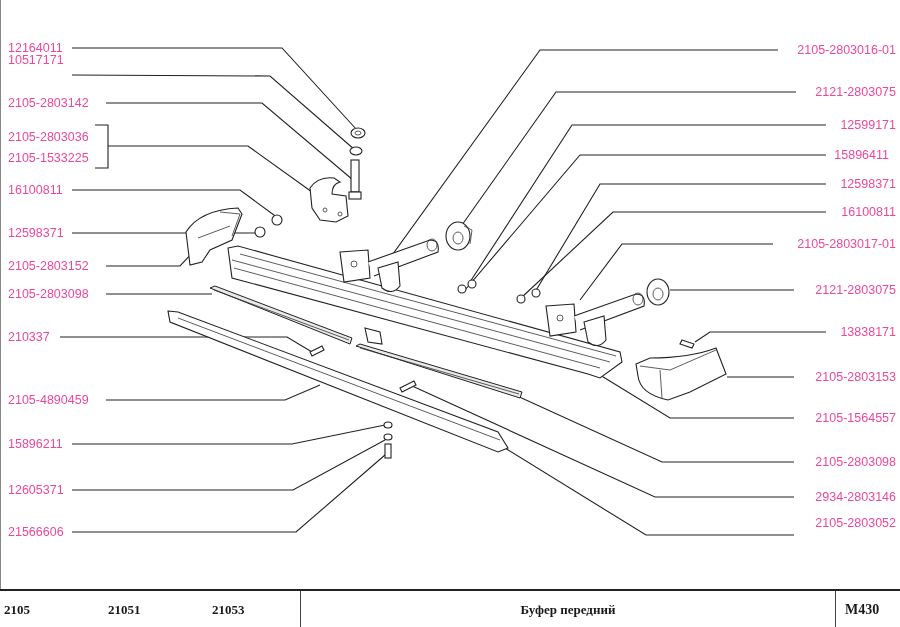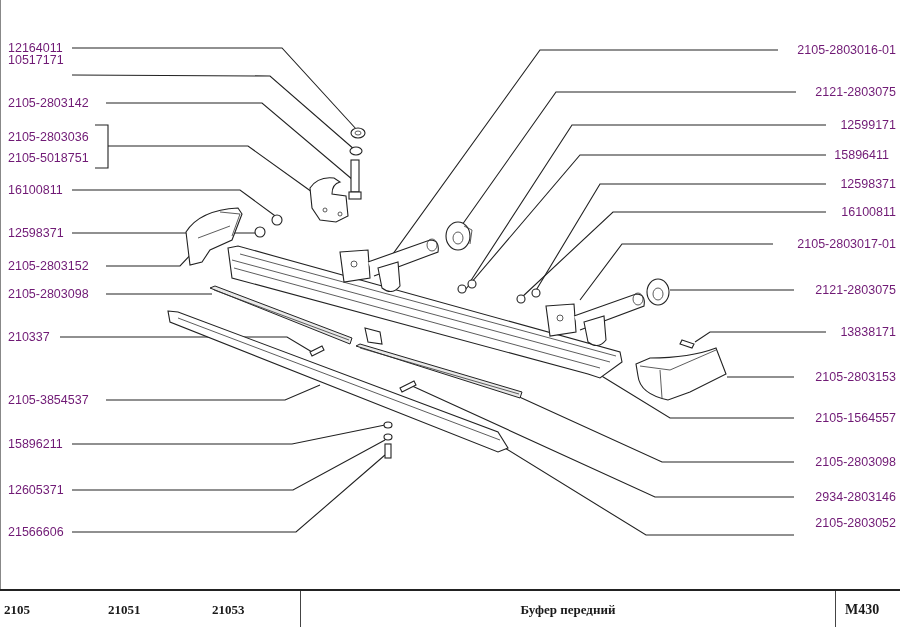--- a/index.html
+++ b/index.html
@@ -1,18 +1,18 @@
 <!DOCTYPE html>
 <html><head>
 <meta charset="utf-8">
 <style>
   html, body { margin:0; padding:0; background:#fff; }
   body { width:900px; height:627px; position:relative; overflow:hidden; font-family:"Liberation Sans", sans-serif; color:#1a1a1a; }
   #sheet { position:absolute; left:0; top:0; width:900px; height:627px; }
-  .lbl { position:absolute; font-size:12.5px; line-height:14px; white-space:nowrap; color:#701a75; }
+  .lbl { position:absolute; font-size:12.5px; line-height:14px; white-space:nowrap; color:#ec4899; }
   .lbl.r { text-align:left; }
   svg#diagram { position:absolute; left:0; top:0; }
   .leader { stroke:#222; stroke-width:1.1; fill:none; }
   .part { stroke:#222; stroke-width:1.1; fill:#fff; }
   .part-shade { stroke:#222; stroke-width:1; fill:#e9e9e9; }
   .detail { stroke:#333; stroke-width:0.8; fill:none; }
   #footer { position:absolute; left:0; top:589px; width:900px; height:38px; border-top:2px solid #222; font-family:"Liberation Serif", serif; font-weight:bold; font-size:13px; }
   #footer .cell { position:absolute; top:0; height:38px; display:flex; align-items:center; }
   #footer .div { position:absolute; top:0; width:1px; height:38px; background:#444; }
   #left-edge { position:absolute; left:0; top:0; width:1px; height:589px; background:#888; }
@@ -182,27 +182,27 @@
       <path class="part" d="M636,364 L650,358 Q690,358 716,348 L726,374 L690,392 L668,400 Q640,394 638,376 Z"></path>
       <path class="detail" d="M640,366 L670,370 L716,350"></path>
       <path class="detail" d="M660,370 L662,398"></path>
     </g>
   </svg>
 
   <span class="lbl" style="left:8px;top:41px">12164011</span>
   <span class="lbl" style="left:8px;top:53px">10517171</span>
   <span class="lbl" style="left:8px;top:96px">2105-2803142</span>
   <span class="lbl" style="left:8px;top:130px">2105-2803036</span>
-  <span class="lbl" style="left:8px;top:151px">2105-5018751</span>
+  <span class="lbl" style="left:8px;top:151px">2105-1533225</span>
   <span class="lbl" style="left:8px;top:183px">16100811</span>
   <span class="lbl" style="left:8px;top:226px">12598371</span>
   <span class="lbl" style="left:8px;top:259px">2105-2803152</span>
   <span class="lbl" style="left:8px;top:287px">2105-2803098</span>
   <span class="lbl" style="left:8px;top:330px">210337</span>
-  <span class="lbl" style="left:8px;top:393px">2105-3854537</span>
+  <span class="lbl" style="left:8px;top:393px">2105-4890459</span>
   <span class="lbl" style="left:8px;top:437px">15896211</span>
   <span class="lbl" style="left:8px;top:483px">12605371</span>
   <span class="lbl" style="left:8px;top:525px">21566606</span>
 
   <span class="lbl r" style="right:4px;top:43px">2105-2803016-01</span>
   <span class="lbl r" style="right:4px;top:85px">2121-2803075</span>
   <span class="lbl r" style="right:4px;top:118px">12599171</span>
   <span class="lbl r" style="right:11px;top:148px">15896411</span>
   <span class="lbl r" style="right:4px;top:177px">12598371</span>
   <span class="lbl r" style="right:4px;top:205px">16100811</span>

